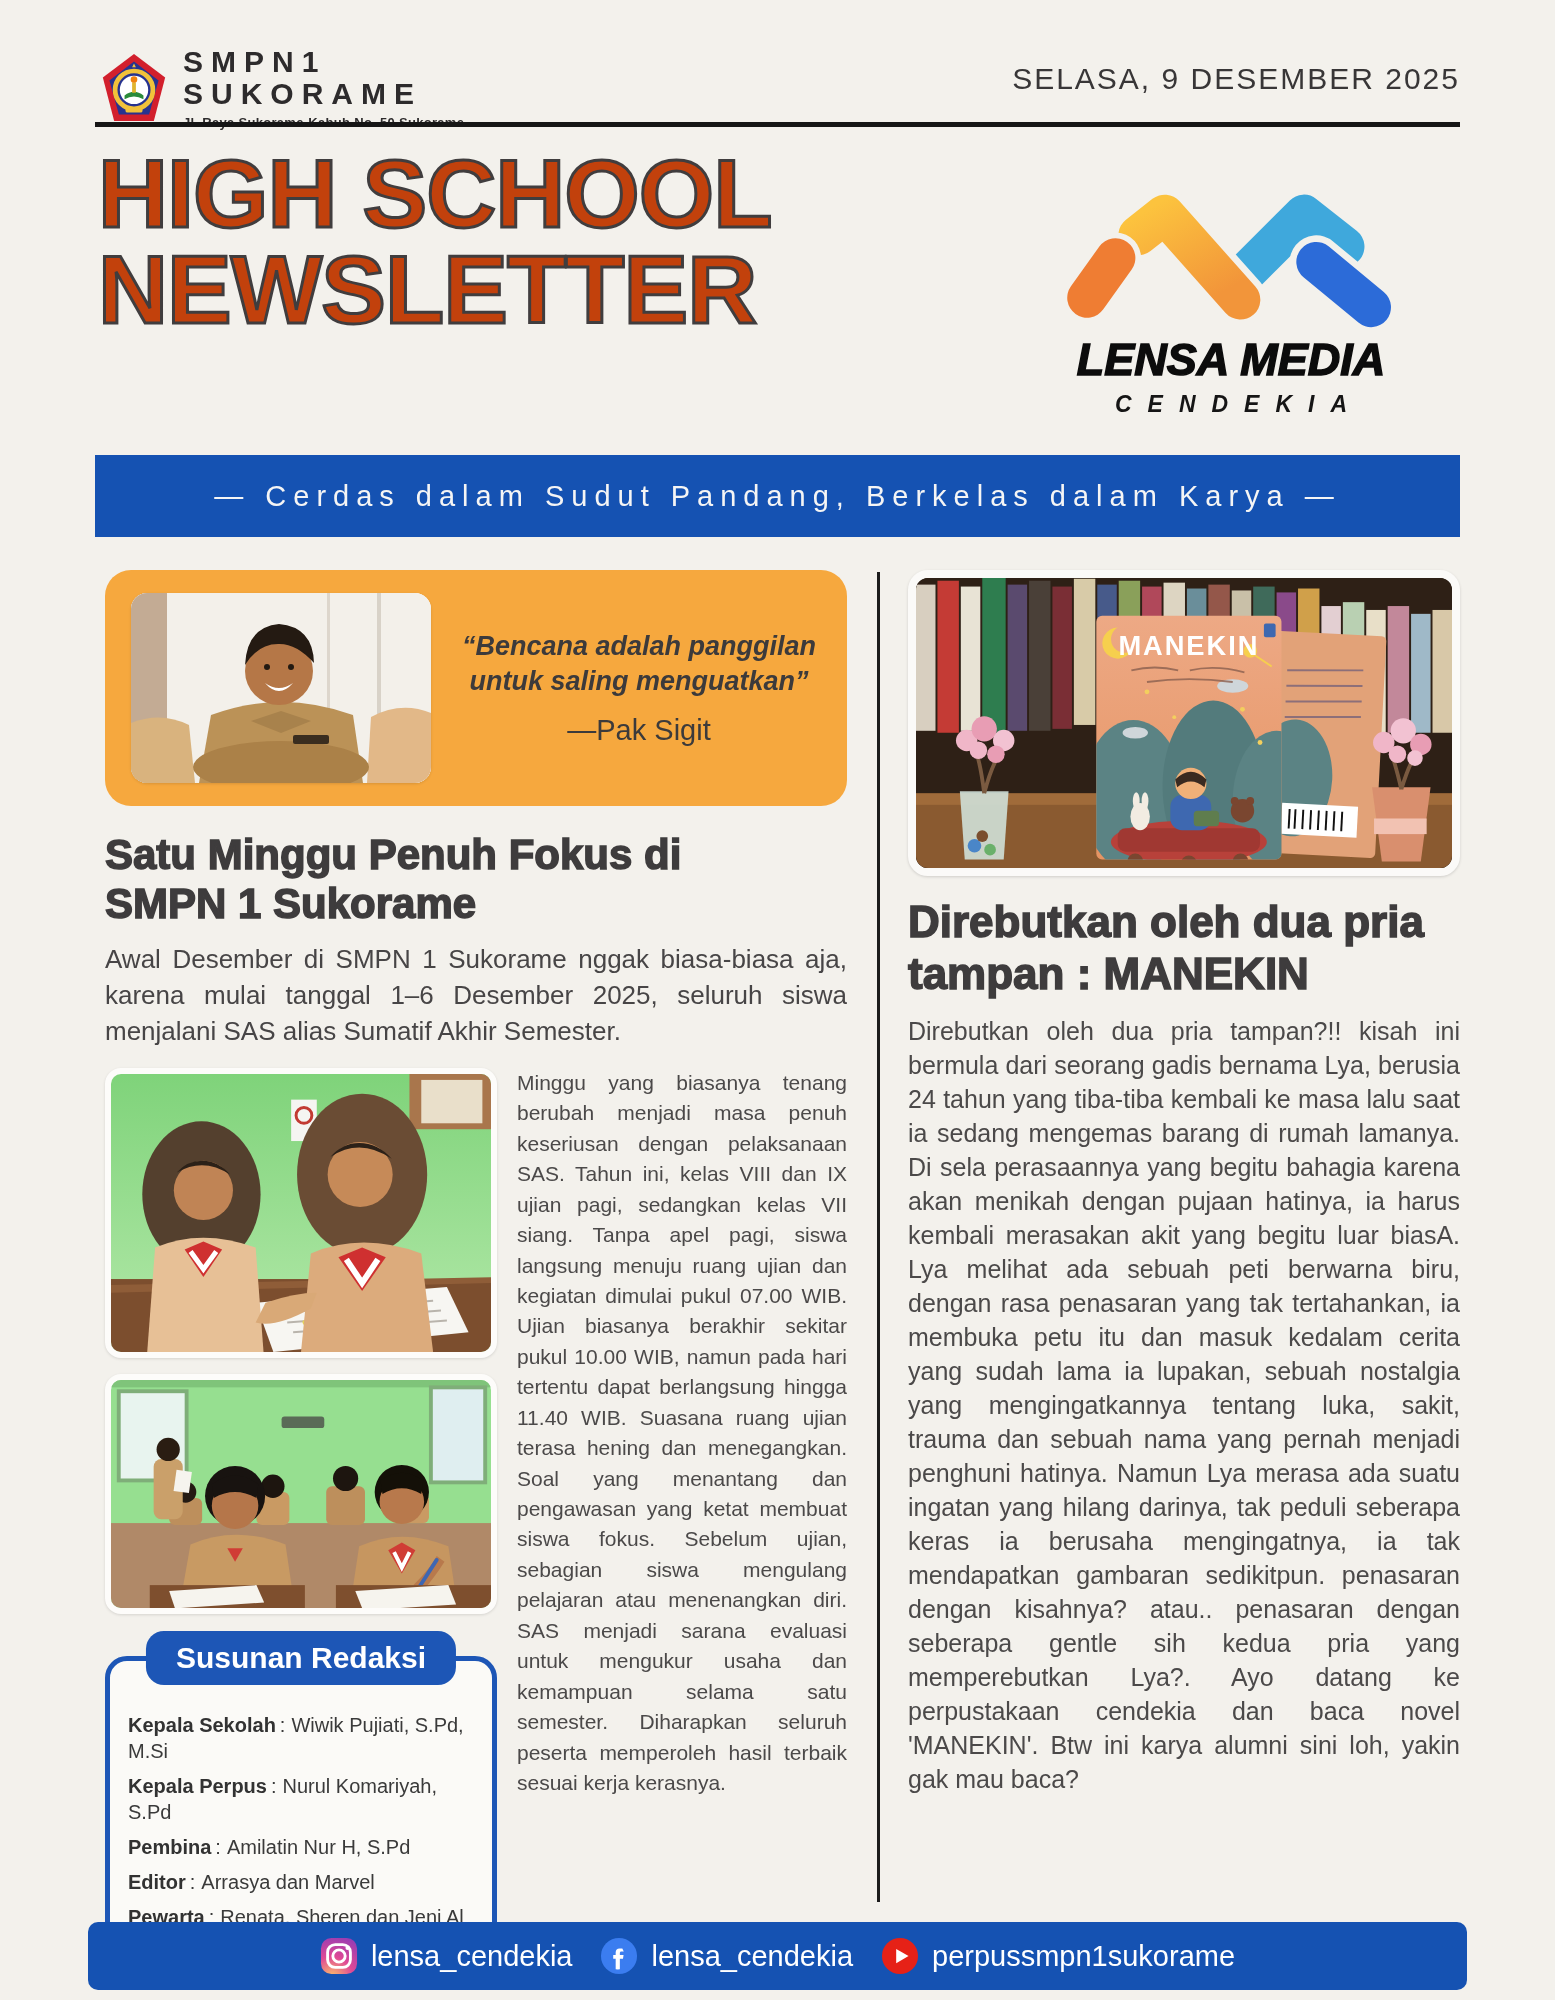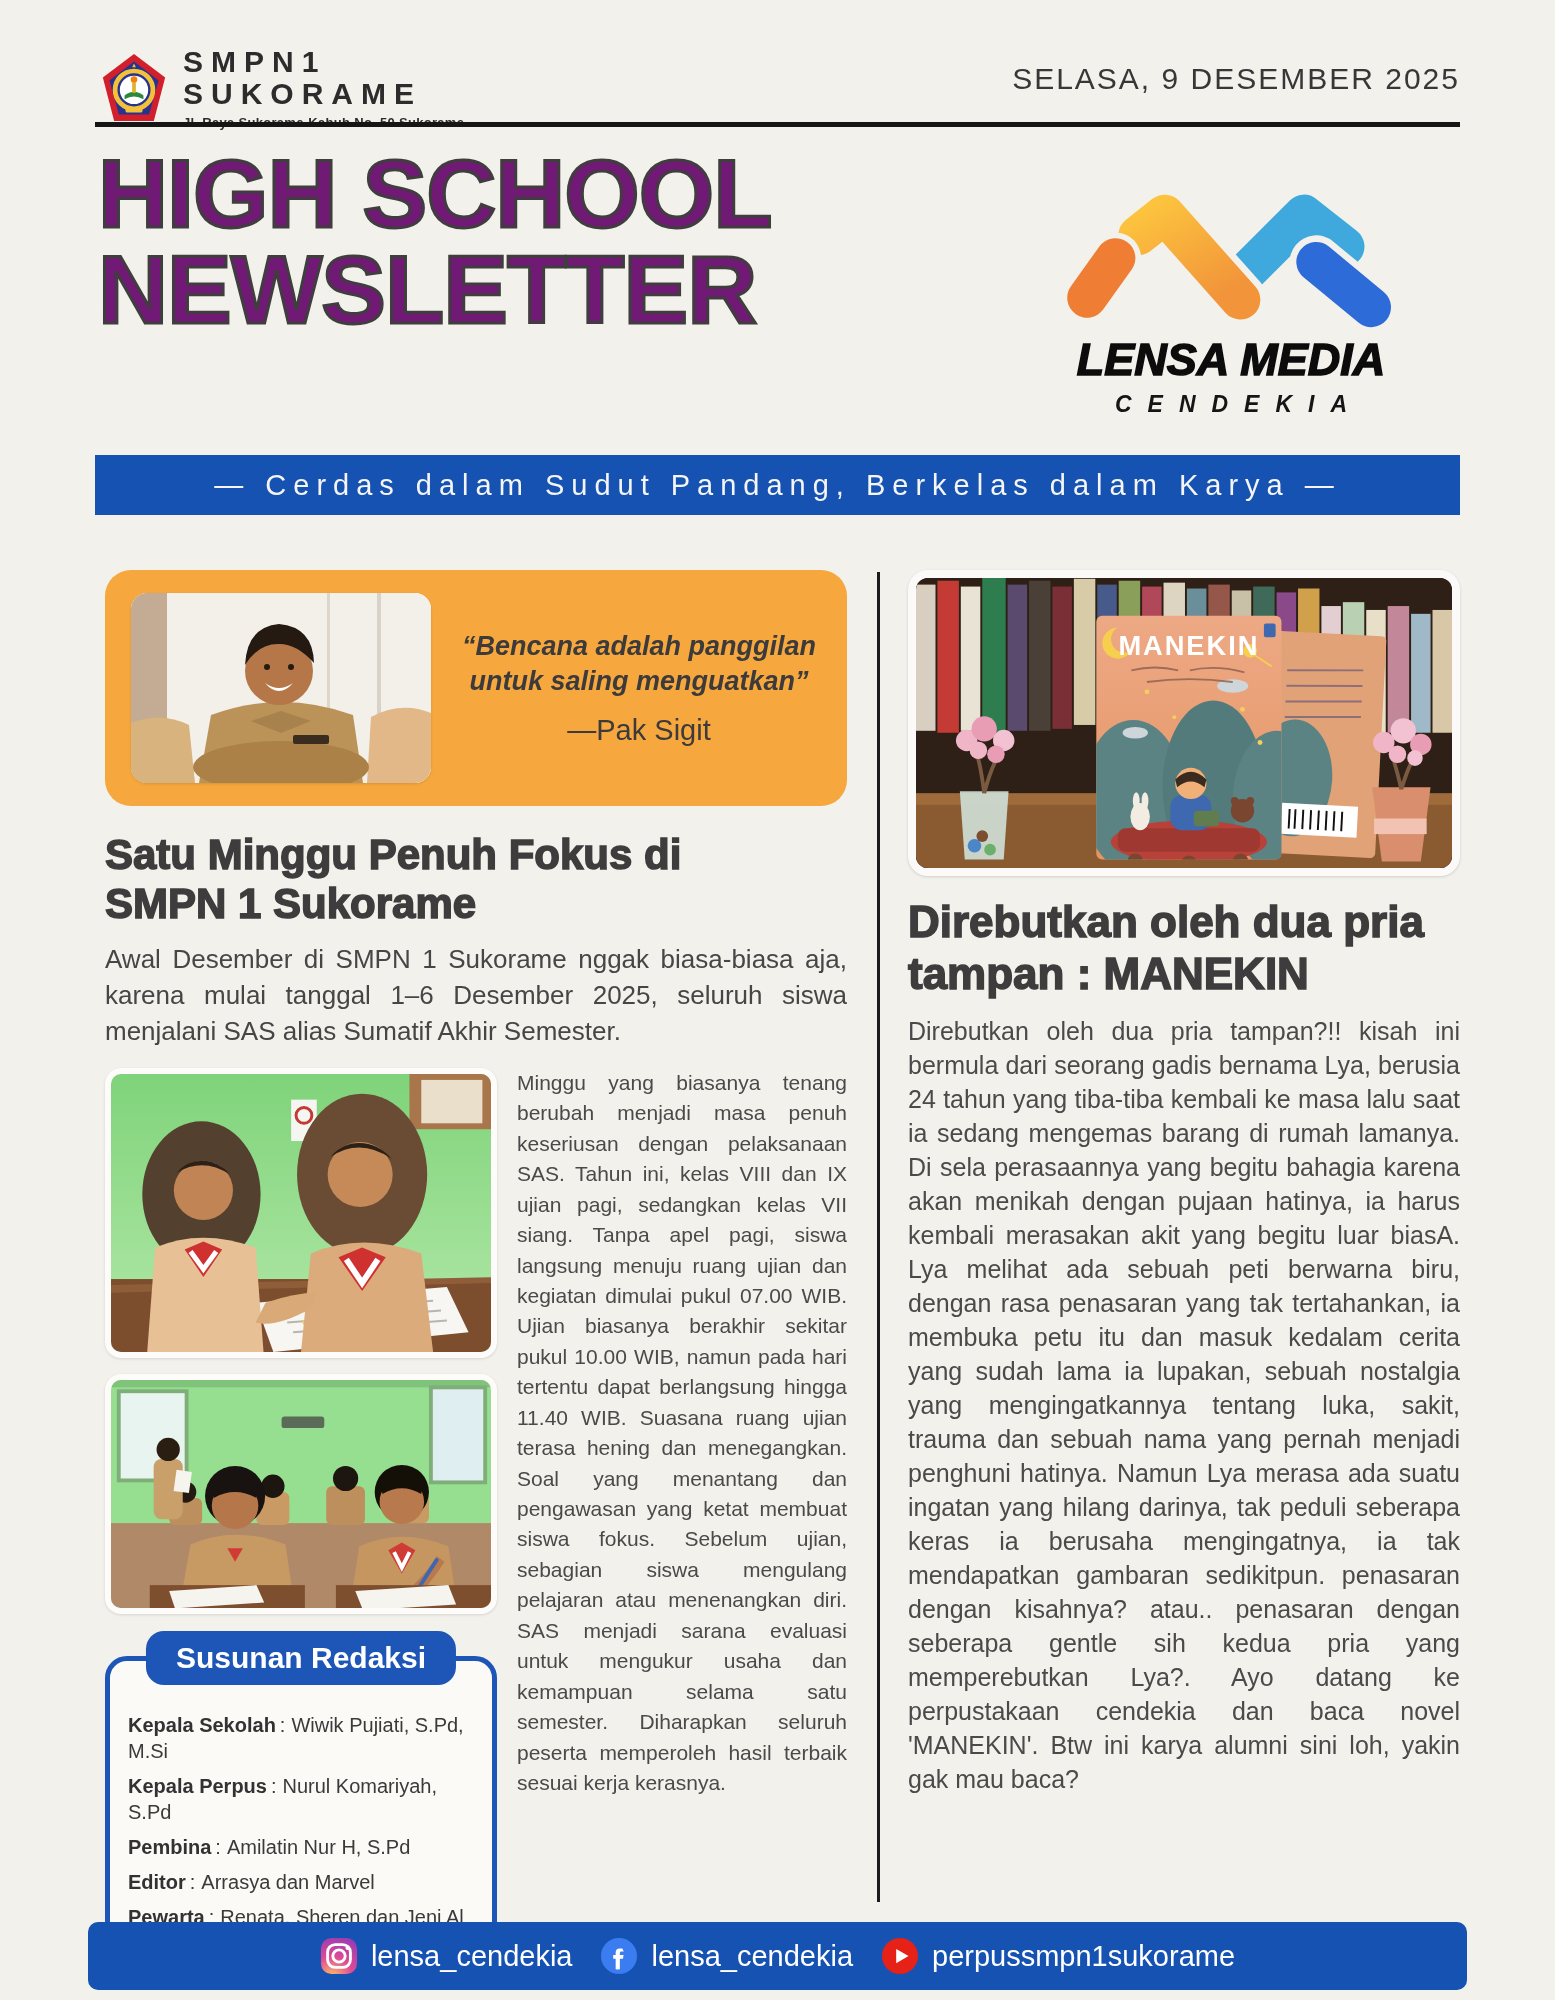--- a/index.html
+++ b/index.html
@@ -10,28 +10,28 @@
   
   .top-header { position:absolute; top:46px; left:100px; right:95px; display:flex; justify-content:space-between; align-items:flex-start; }
   .school-brand { display:flex; gap:15px; align-items:center; }
   .crest { width:68px; height:72px; flex:none; }
   .school-text .sname { font-size:30px; font-weight:bold; letter-spacing:8px; color:#2d2b2c; line-height:1.08; }
   .school-text .saddr { font-size:13px; font-weight:bold; color:#2d2b2c; margin-top:4px; letter-spacing:0.3px; }
   .issue-date { font-size:30px; letter-spacing:2px; color:#38363 7; color:#383637; font-weight:500; margin-top:16px; }
   .header-rule { position:absolute; top:122px; left:95px; right:95px; height:5px; background:#161616; }
 
   
-  .masthead-title { position:absolute; top:146px; left:98px; font-size:97px; font-weight:bold; color:#701a75; line-height:0.99; letter-spacing:-1px; -webkit-text-stroke:3px #403d3e; }
+  .masthead-title { position:absolute; top:146px; left:98px; font-size:97px; font-weight:bold; color:#c2410c; line-height:0.99; letter-spacing:-1px; -webkit-text-stroke:3px #403d3e; }
   .brand-logo { position:absolute; top:188px; left:1051px; width:360px; text-align:center;font-style:italic; }
   .ribbon { width:330px; height:142px; display:block; margin:0 auto; }
   .brand-name { font-size:45px; font-weight:bold; color:#0c0c0c; margin-top:4px; letter-spacing:0; -webkit-text-stroke:1.5px #0c0c0c; }
   .brand-sub { font-size:23px; font-weight:600; color:#151515; letter-spacing:16px; margin-top:5px; padding-left:16px; }
 
   
-  .tagline-bar { position:absolute; top:455px; left:95px; right:95px; height:60px; background:#1552b2; display:flex; align-items:center; justify-content:center; }
+  .tagline-bar { position:absolute; top:455px; left:95px; right:95px; height:82px; background:#1552b2; display:flex; align-items:center; justify-content:center; }
   .tagline-bar span { color:#f5f5f5; font-size:29px; letter-spacing:7px; font-weight:500; }
 
   
   .content { position:absolute; top:570px; left:105px; right:95px; bottom:78px; display:flex; }
   .col-left { width:742px; flex:none; }
   .divider { width:3px; background:#1c1c1c; margin:2px 28px 20px 30px; flex:none; }
   .col-right { flex:1; min-width:0; }
 
   
   .quote-card { height:236px; background:#f6a83e; border-radius:26px; padding:22px 26px; display:flex; gap:26px; align-items:center; }

